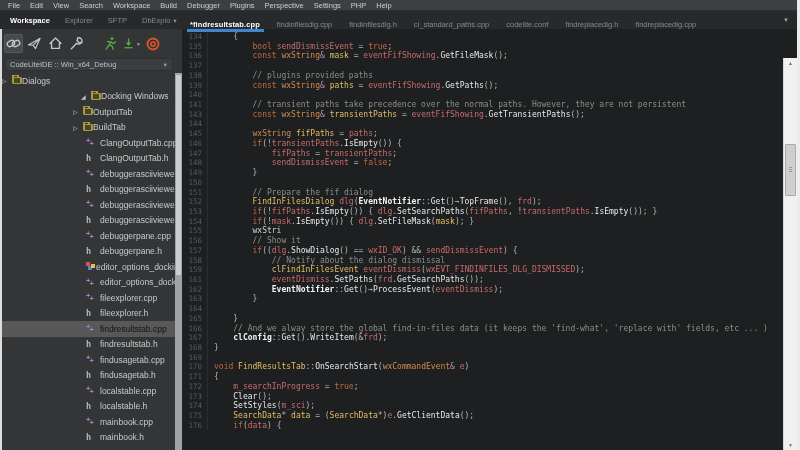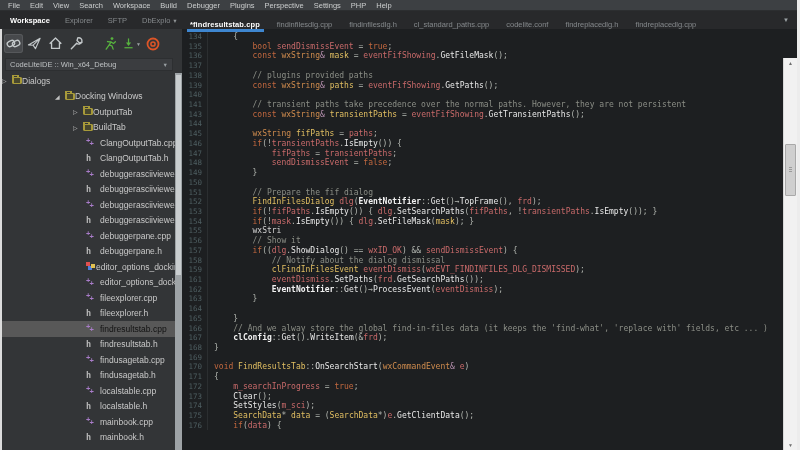--- a/index.html
+++ b/index.html
@@ -186,21 +186,21 @@
         <span class="combo-caret">▼</span>
       </div>
       <div class="tree">
           <div class="trow" style="">
             <span class="texp">▷</span>
             <span class="ticon icon-folder">
               <span class="icon-folder"></span>
             </span>
             <span class="tlabel">Dialogs</span>
           </div>
-          <div class="trow" style="padding-left: 53px;">
+          <div class="trow" style="padding-left: 79px;">
             <span class="texp">◢</span>
             <span class="ticon icon-folder">
               <span class="icon-folder"></span>
             </span>
             <span class="tlabel">Docking Windows</span>
           </div>
           <div class="trow" style="padding-left: 71px;">
             <span class="texp">▷</span>
             <span class="ticon icon-folder">
               <span class="icon-folder"></span>

